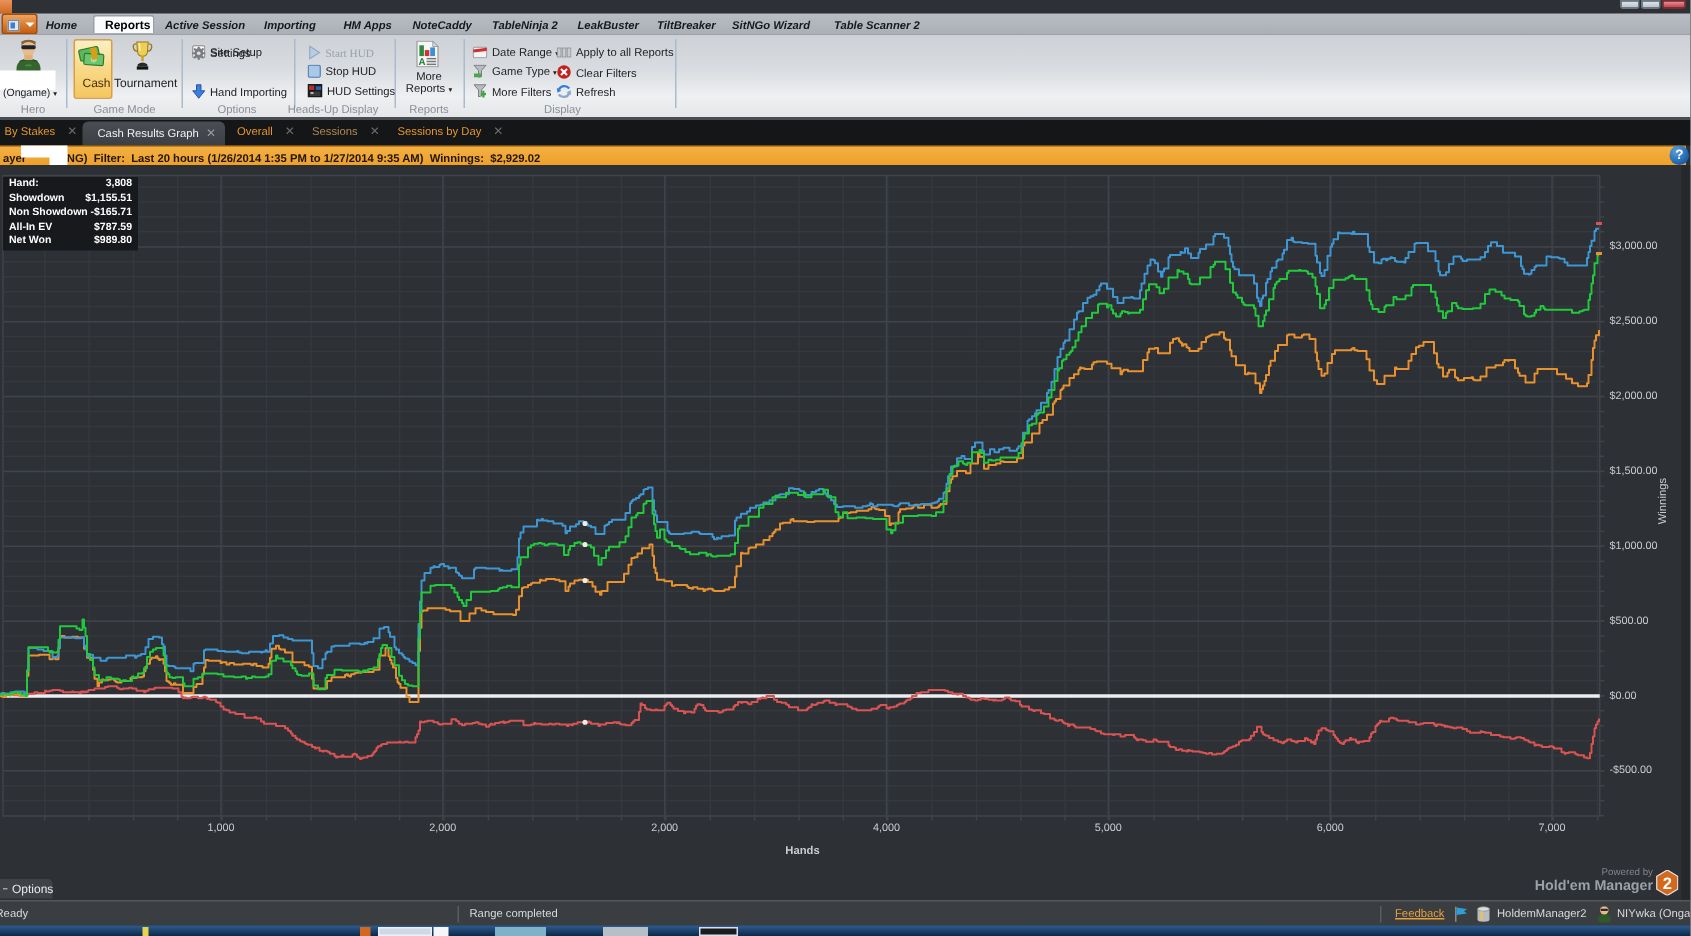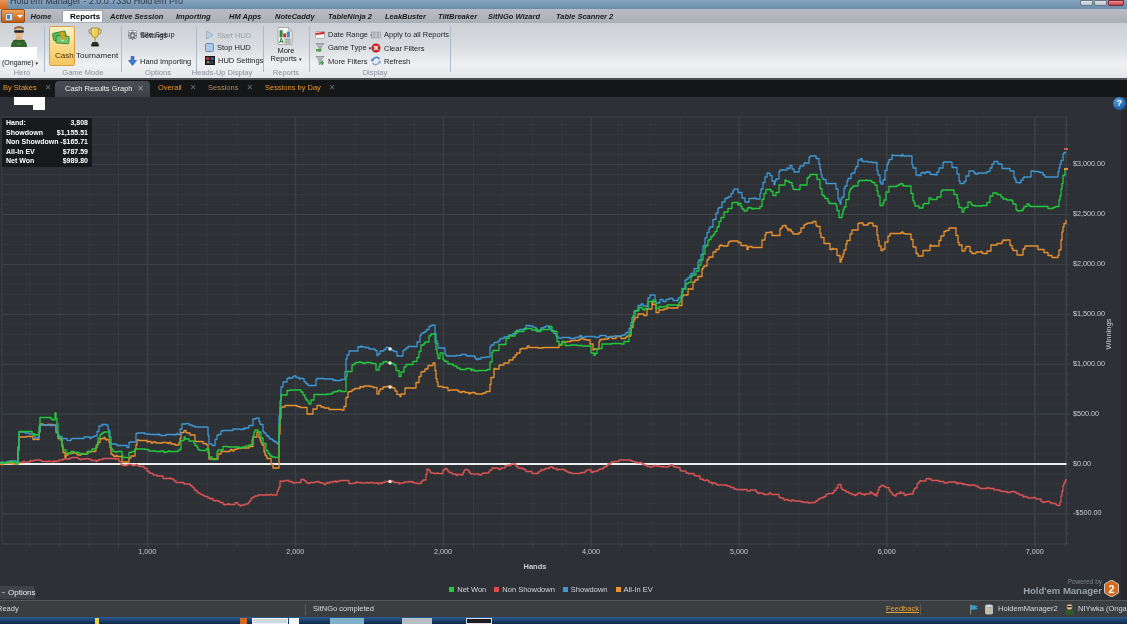--- a/index.html
+++ b/index.html
@@ -20,21 +20,21 @@
 #appmenu .ar { position:absolute; left:15px; top:5px; width:0; height:0; border-left:3px solid transparent; border-right:3px solid transparent; border-top:3px solid #fff; }
 #seltab { left:62px; top:10px; width:41px; height:12px; background:#fafbfc; border:1px solid #9aa0a8; border-bottom:none; border-radius:2px 2px 0 0; }
 #seltab span { position:absolute; left:7px; top:1px; font-size:8px; font-weight:bold; color:#000; }
 
 
 #ribbon { left:0; top:23px; width:1127px; height:55px; background:linear-gradient(#cdd1d6 0%,#d8dbdf 40%,#eef0f2 75%,#e4e6e9 100%); }
 .vsep { position:absolute; top:3px; height:46px; width:1px; background:#a9bccd; }
 .rlabel { position:absolute; top:45px; width:100px; text-align:center; font-size:7.5px; color:#8a8f96; }
 .ritem { position:absolute; font-size:7.5px; color:#1d1e20; white-space:nowrap; }
 .ritem .ic { display:inline-block; vertical-align:-2px; margin-right:3px; }
-.gray { color:#9aa0a8; }
+.gray { color:#9aa0a8;font-family:Liberation Serif, serif; }
 
 
 #doctabs { left:0; top:80px; width:1127px; height:17px; background:#151617; }
 .dtab { position:absolute; top:3px; font-size:7.5px; color:#e8962e; }
 .dtab .x { color:#6a6d70; margin-left:8px; font-size:8px; }
 #dtab-sel { left:55px; top:81px; width:95px; height:16px; background:linear-gradient(#4a4e54,#3c4045); border-radius:4px 4px 0 0; }
 #dtab-sel span { position:absolute; left:10px; top:3px; font-size:7.5px; color:#f2f2f2; }
 #dtab-sel .x { position:absolute; left:auto; right:6px; top:3px; color:#9a9da0; font-size:8px; }
 
 
@@ -80,23 +80,20 @@
 
 #status { left:0; top:600px; width:1127px; height:17px; background:#3b3e41; border-top:1px solid #54575a; font-size:7.5px; color:#d8dadc; }
 #status span { white-space:nowrap; }
 #status .sep { position:absolute; top:3px; width:1px; height:11px; background:#5a5d60; }
 #taskbar { left:0; top:617px; width:1127px; height:7px; background:linear-gradient(#2e5d92 0%,#1d4470 45%,#0d2846 100%); }
 .tbi { position:absolute; top:618px; height:6px; }
 </style></head>
 <body>
 <div id="app">
 
-<div id="title" class="abs">
-      <div class="txt">Hold'em Manager - 2.0.0.7330 Hold'em Pro</div>
-    </div>
 <div id="appbtn-sliver" class="abs"></div>
 <div class="abs" style="left:1080px;top:0;width:13px;height:6px;background:linear-gradient(#dfe5ea,#b8c2cc);border:1px solid #6a7684;border-radius:0 0 2px 2px"></div>
 <div class="abs" style="left:1094px;top:0;width:13px;height:6px;background:linear-gradient(#dfe5ea,#b8c2cc);border:1px solid #6a7684;border-radius:0 0 2px 2px"></div>
 <div class="abs" style="left:1108px;top:0;width:16px;height:6px;background:linear-gradient(#e8919b,#c43c44);border:1px solid #7a2a30;border-radius:0 0 2px 2px"></div>
 
 <div id="rtabstrip" class="abs">
 <div id="appmenu" class="abs">
         <span class="sq">
           <i></i>
         </span>
@@ -250,20 +247,23 @@
   <span class="dtab" style="left:3px">By Stakes<span class="x">✕</span></span>
   <span class="dtab" style="left:158px">Overall<span class="x">✕</span></span>
   <span class="dtab" style="left:208px;color:#b08a52">Sessions<span class="x">✕</span></span>
   <span class="dtab" style="left:265px">Sessions by Day<span class="x">✕</span></span>
 </div>
 <div id="dtab-sel" class="abs">
       <span>Cash Results Graph</span>
       <span class="x">✕</span>
     </div>
 
+<div id="obar" class="abs">
+      <div class="t">ayer&nbsp;&nbsp;&nbsp;&nbsp;&nbsp;&nbsp;&nbsp;&nbsp;&nbsp;&nbsp;&nbsp;&nbsp;&nbsp;NG)&nbsp; Filter:&nbsp; Last 20 hours (1/26/2014 1:35 PM to 1/27/2014 9:35 AM)&nbsp; Winnings:&nbsp; $2,929.02</div>
+    </div>
 <div class="blob1 abs"></div>
 <div class="blob2 abs"></div>
 <div id="qmark" class="abs">?</div>
 
 <div id="chart" class="abs">
 <div class="abs" style="left:1121px;top:0;width:6px;height:490px;background:#26282b"></div>
 <svg class="plot" width="1127" height="490" viewBox="0 0 1127 490">
 <g transform="translate(0,-110)">
 <line x1="29.8" y1="117.0" x2="29.8" y2="544.0" class="gm"></line>
 <line x1="59.4" y1="117.0" x2="59.4" y2="544.0" class="gm"></line>
@@ -504,42 +504,41 @@
   <div class="r">
         <span class="k">All-In EV</span>
         <span class="v">$787.59</span>
       </div>
   <div class="r">
         <span class="k">Net Won</span>
         <span class="v">$989.80</span>
       </div>
 </div>
 
-<div id="legend" class="abs"><span class="sq" style="background:#21c93d"></span>Net Won<span class="sq" style="background:#e04848"></span>Non Showdown<span class="sq" style="background:#3e96d2"></span>Showdown<span class="sq" style="background:#e8912d"></span>All-In EV</div>
 
 <div id="optbtn" class="abs">
       <i></i>
       <span>Options</span>
     </div>
 
 <div id="powered" class="abs">
       <div class="p1">Powered by</div>
       <div class="p2">Hold'em Manager</div>
     </div>
 <div id="hex" class="abs"><svg width="15" height="17" viewBox="0 0 15 17">
         <path d="M7.5 0 L14.5 4.2 L14.5 12.8 L7.5 17 L0.5 12.8 L0.5 4.2 Z" fill="#d2691e" stroke="#e8e8e8" stroke-width="0.8"></path>
         <text x="7.5" y="12.5" font-size="11" font-weight="bold" fill="#fff" text-anchor="middle" font-family="Liberation Sans">2</text>
       </svg></div>
 
 <div id="status" class="abs">
   <span class="abs" style="left:-3px;top:3px">Ready</span>
   <span class="sep" style="left:305px"></span>
-  <span class="abs" style="left:313px;top:3px">SitNGo completed</span>
+  <span class="abs" style="left:313px;top:3px">Range completed</span>
   <span class="sep" style="left:920px"></span>
-  <span class="abs" style="left:886px;top:3px;color:#e8a03a;text-decoration:underline">Feedback</span>
+  <span class="abs" style="left:930px;top:3px;color:#e8a03a;text-decoration:underline">Feedback</span>
   <span class="abs" style="left:969px;top:3px"><svg width="10" height="11" viewBox="0 0 10 11">
           <rect x="1" y="0.5" width="1" height="10" fill="#888"></rect>
           <path d="M2 1 L9 2 L7 3.5 L9 5 L2 6 Z" fill="#2e9ed8"></path>
         </svg></span>
   <span class="abs" style="left:984px;top:3px"><svg width="10" height="11" viewBox="0 0 10 11">
           <path d="M1 2 L9 2 L9 9 Q9 10.5 5 10.5 Q1 10.5 1 9 Z" fill="#b8bcc2"></path>
           <ellipse cx="5" cy="2" rx="4" ry="1.5" fill="#d8dce2" stroke="#888" stroke-width="0.5"></ellipse>
           <rect x="3" y="3.5" width="1.5" height="6" fill="#e8c84a"></rect>
         </svg></span>
   <span class="abs" style="left:998px;top:3px">HoldemManager2</span>

